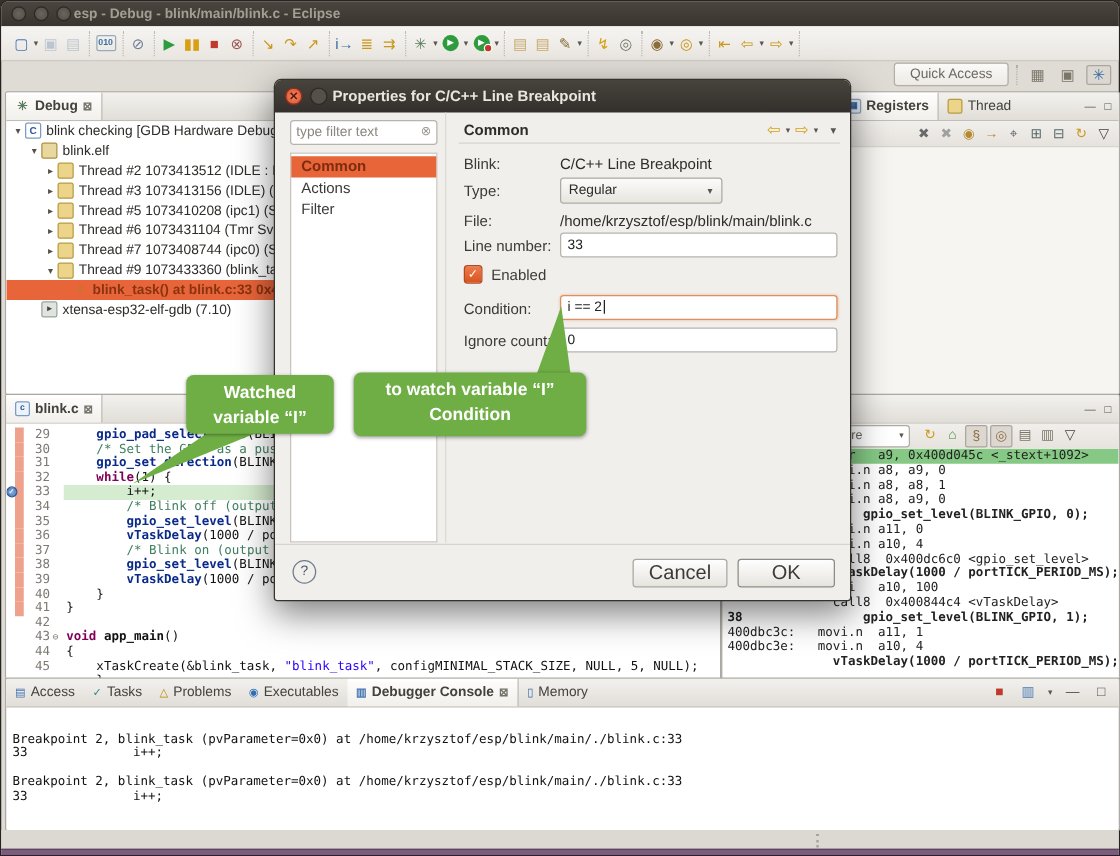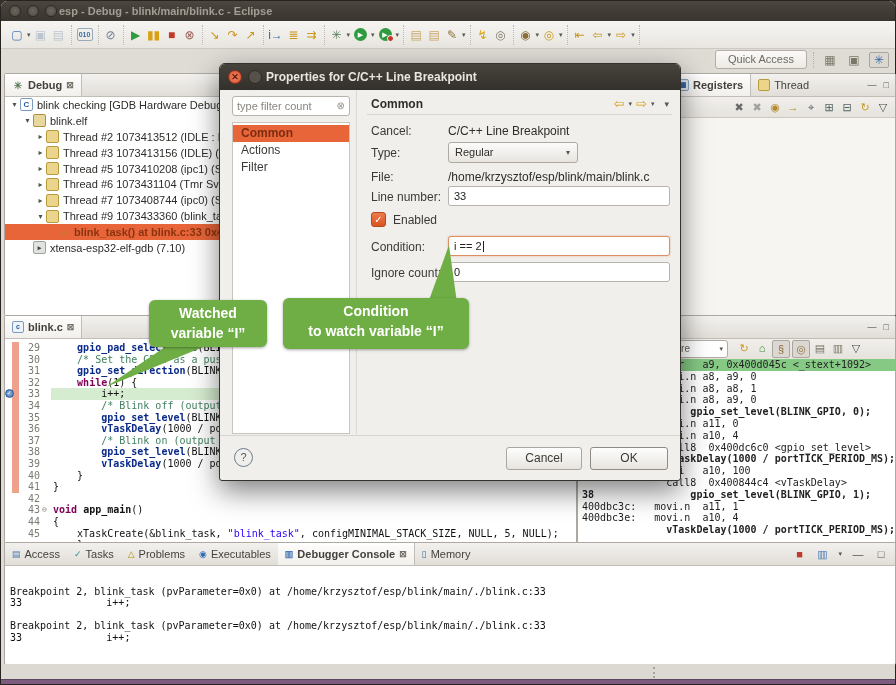--- a/index.html
+++ b/index.html
@@ -147,21 +147,21 @@
   .combo .dd{margin-left:auto;font-size:8px;}
   .chk{position:absolute;left:14px;width:15px;height:15px;border-radius:3px;
     background:linear-gradient(#ee7c4c,#d9531f);border:1px solid #b4491f;box-sizing:border-box;
     color:#fff;font-size:10px;line-height:13px;text-align:center;}
   .chk::after{content:"✓";}
   .chklabel{position:absolute;left:36px;font-size:12px;color:#3c3a36;}
   .btm-hr{position:absolute;left:0;right:0;bottom:44px;border-top:1px solid #d8d4ce;}
   .helpcirc{position:absolute;left:14px;bottom:13px;width:17px;height:17px;border-radius:50%;
     border:1px solid #6b7b8c;color:#4a5a6a;font-size:11px;line-height:16px;text-align:center;}
   .dbtn{position:absolute;bottom:10px;height:23px;border:1px solid #aba7a0;border-radius:3px;
-    background:linear-gradient(#fefefe,#e7e4df);font-size:12px;color:#3c3a36;text-align:center;line-height:21px;
+    background:linear-gradient(#fefefe,#e7e4df);font-size:16px;color:#3c3a36;text-align:center;line-height:21px;
     box-sizing:border-box;}
   .dbtn.cancel{right:98px;width:76px;}
   .dbtn.ok{right:12px;width:78px;border-color:#8f8b84;margin-left:17px;}
   
   .callout{position:absolute;background:#6fae44;border-radius:6px;color:#fff;font-weight:bold;
     font-size:14px;text-align:center;z-index:60;box-shadow:0 1px 3px rgba(0,0,0,.35);padding-top:3px;box-sizing:border-box;}
   .cl-line{line-height:20px;white-space:nowrap;}
   svg.tail{position:absolute;z-index:59;}
 </style>
 </head>
@@ -464,41 +464,41 @@
   <div class="winbottom"></div>
 
   <div class="dialog">
     <div class="dlg-title">
       <span class="dcirc close"></span>
       <span class="dcirc dim2"></span>
       <span class="ttext">Properties for C/C++ Line Breakpoint</span>
     </div>
     <div class="dlg-body">
       <span class="filterbox">
-        <span>type filter count</span>
+        <span>type filter text</span>
         <span class="clr">⊗</span>
       </span>
       <div class="navlist">
           <div class="navitem sel">Common</div>
           <div class="navitem">Actions</div>
           <div class="navitem">Filter</div>
         </div>
 
       <div class="rightcol">
         <span class="dlg-header">Common</span>
         <span class="dlg-nav">
           <span class="goldarrow">⇦</span>
           <span class="dd"></span>
           <span class="goldarrow">⇨</span>
           <span class="dd"></span>
           <span class="dd" style="font-size:9px;margin-left:6px;"></span>
         </span>
         <span class="dlg-hr"></span>
 
-        <span class="frow-label" style="top:34px;">Cancel:</span>
+        <span class="frow-label" style="top:34px;">Blink:</span>
         <span class="frow-value" style="top:34px;">C/C++ Line Breakpoint</span>
 
         <span class="frow-label" style="top:56px;">Type:</span>
         <span class="combo" style="top:52px;">
           <span>Regular</span>
           <span class="dd"></span>
         </span>
 
         <span class="frow-label" style="top:80px;">File:</span>
         <span class="frow-value" style="top:80px;">/home/krzysztof/esp/blink/main/blink.c</span>
@@ -528,17 +528,17 @@
   </svg>
   <div class="callout" style="left:148px;top:299px;width:118px;height:47px;">
       <div class="cl-line">Watched</div>
       <div class="cl-line">variable “I”</div>
     </div>
 
   <svg class="tail" style="left:418px;top:242px;" width="45" height="62">
     <polygon points="9,60 38,60 30,2" fill="#6fae44"></polygon>
   </svg>
   <div class="callout" style="left:282px;top:297px;width:186px;height:51px;">
+      <div class="cl-line">to watch variable “I”</div>
       <div class="cl-line">Condition</div>
-      <div class="cl-line">to watch variable “I”</div>
     </div>
 
 </div>
 
 </body></html>

